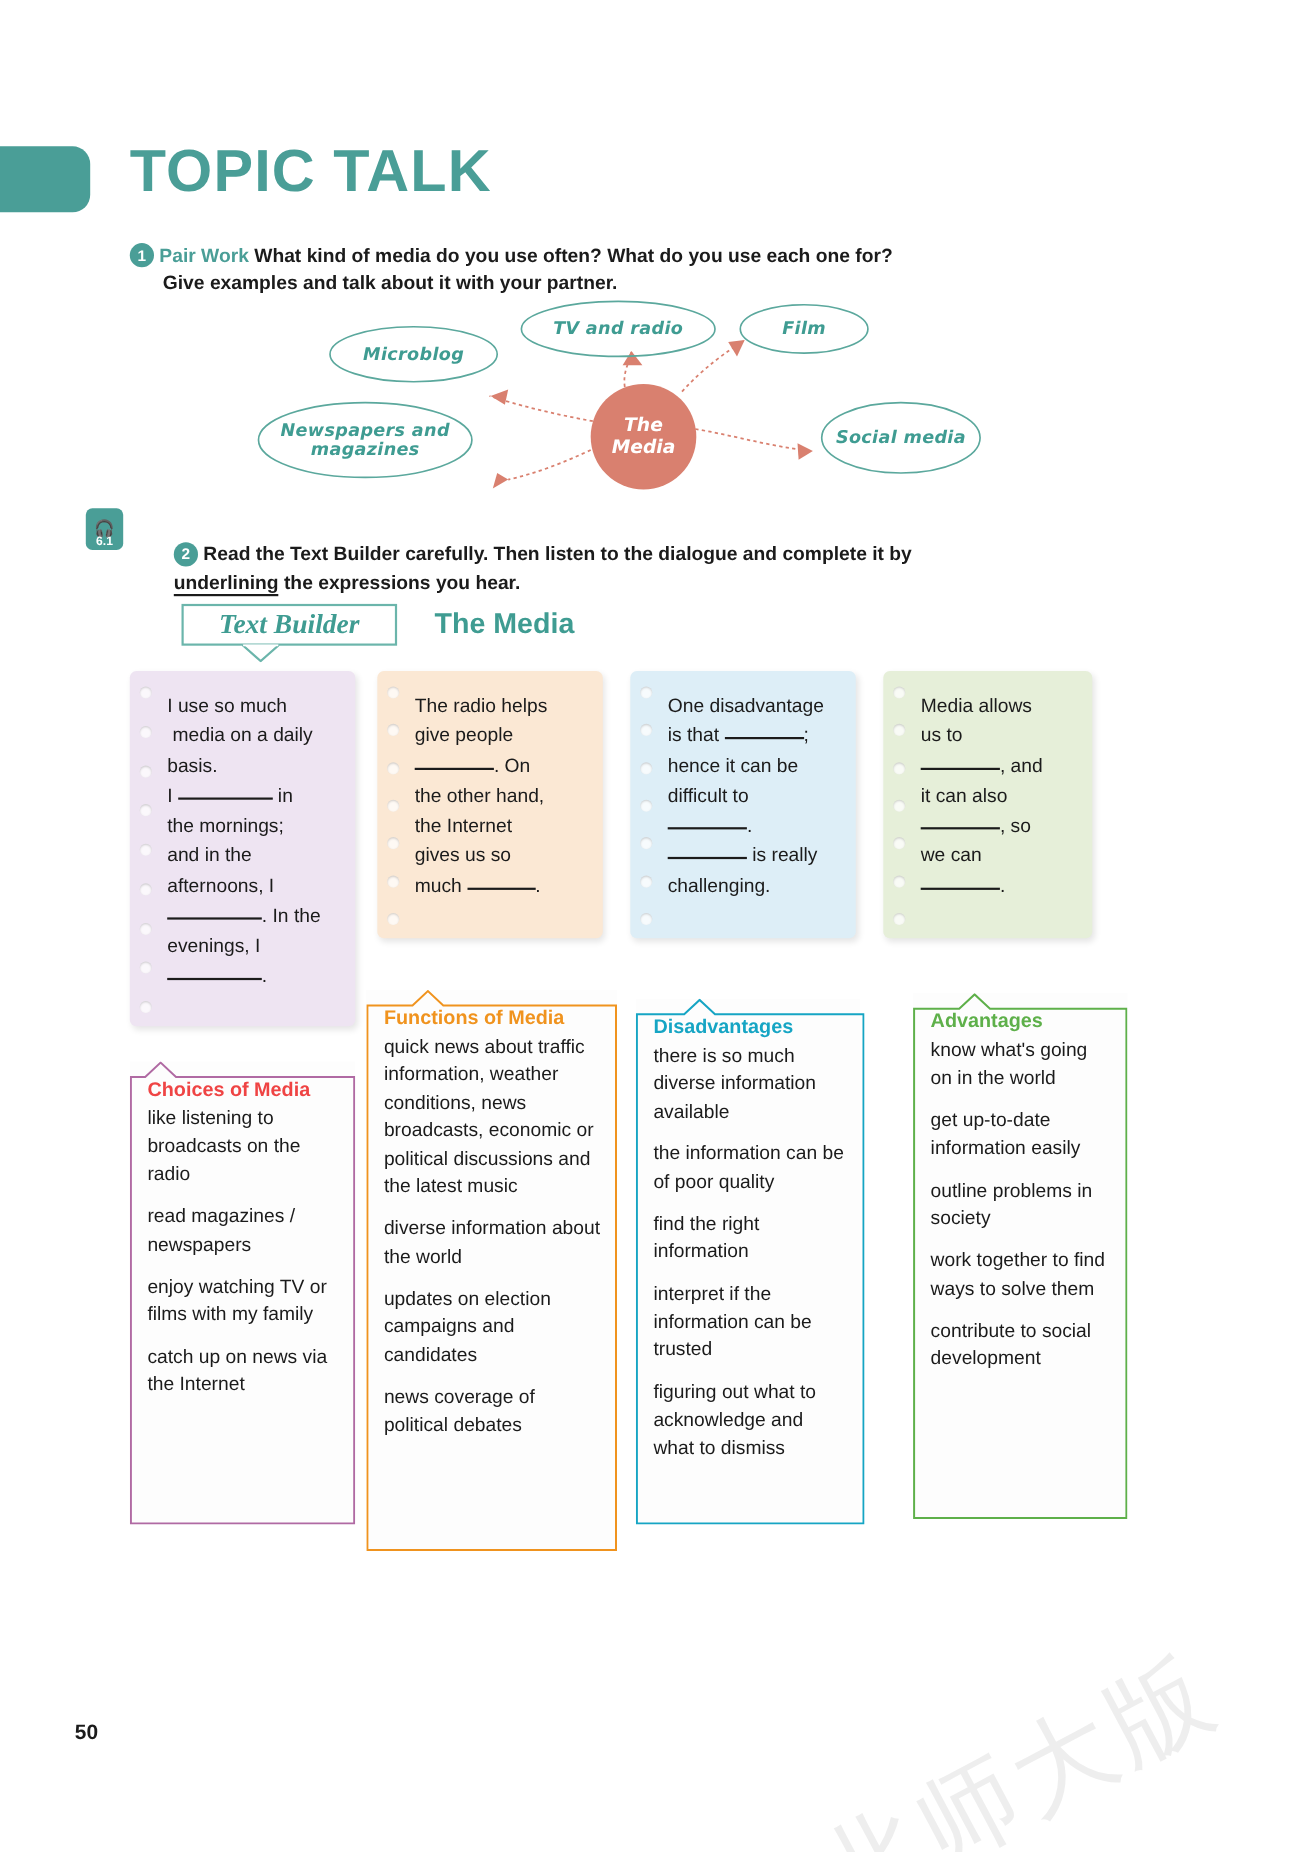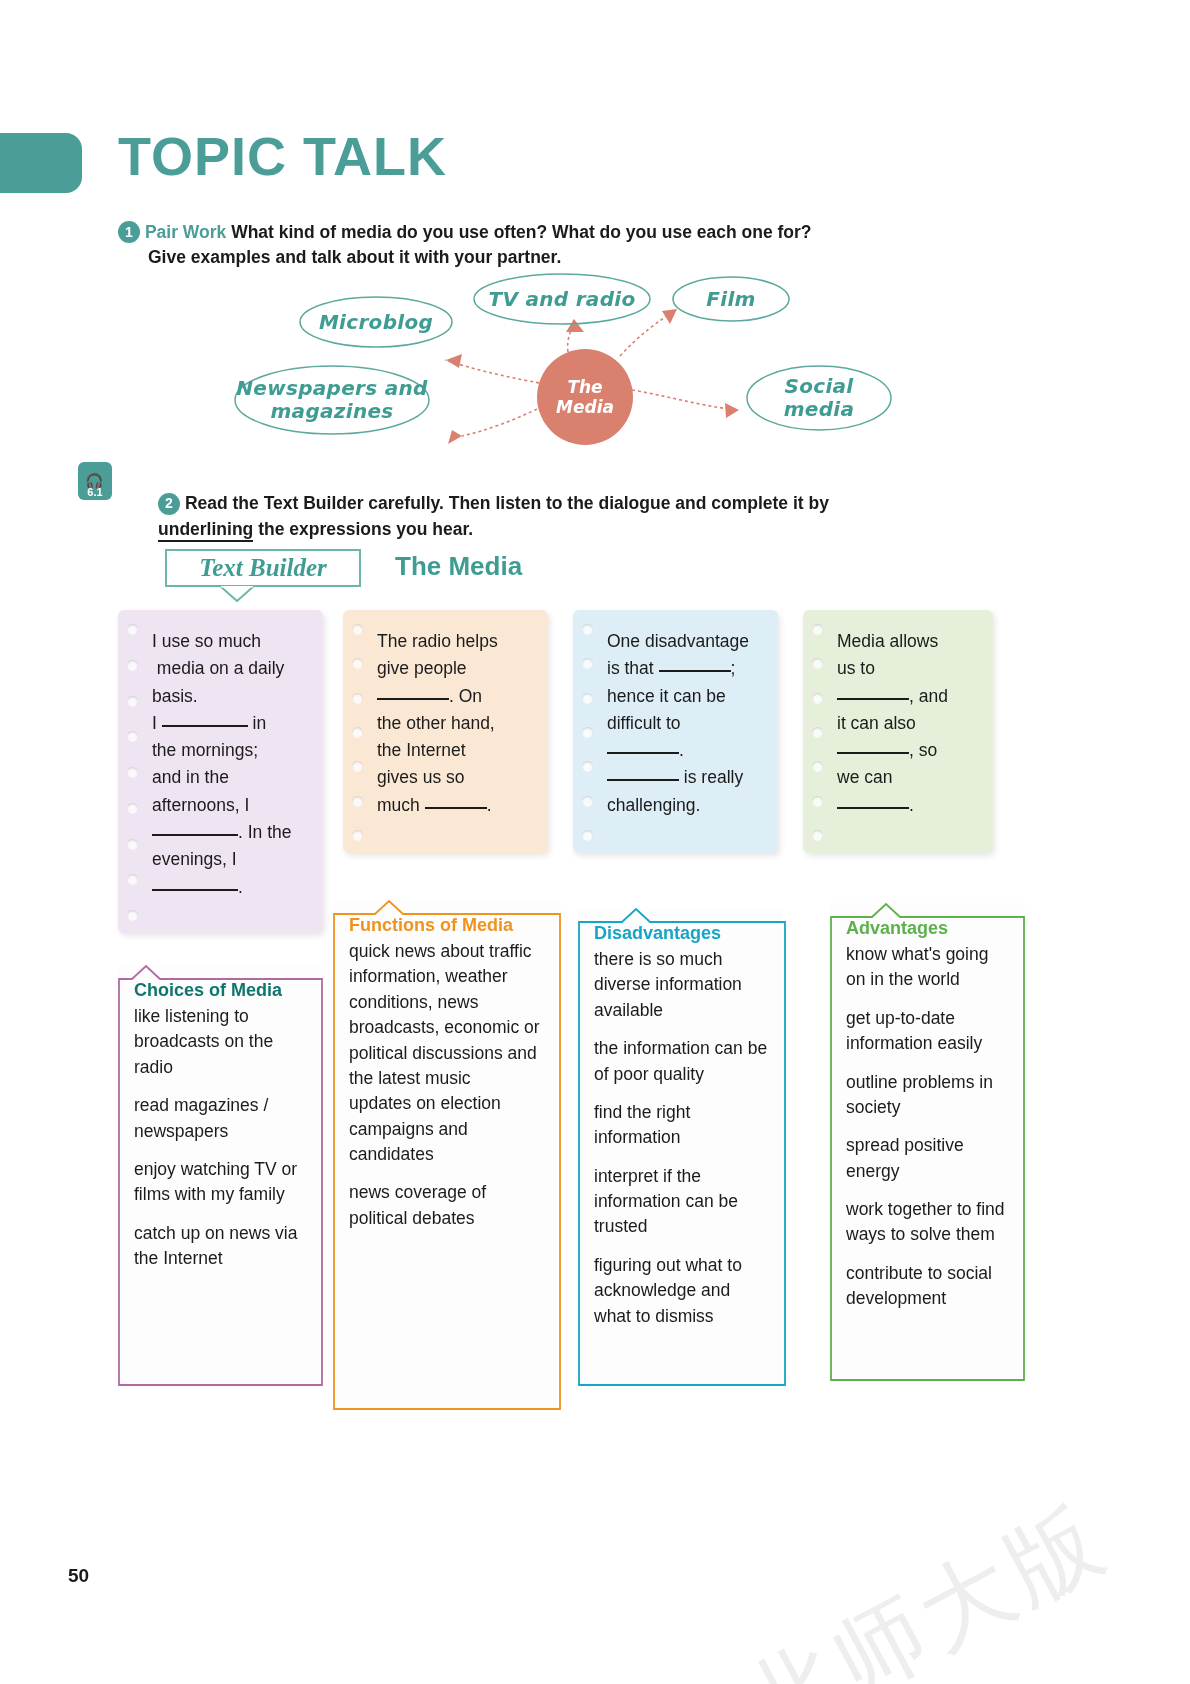--- a/index.html
+++ b/index.html
@@ -57,21 +57,21 @@
   .instr2 .l2{display:block;}
   .ul{border-bottom:2px solid #1b1b1b;padding-bottom:1px;}
 
   
   .mindmap{position:absolute;left:200px;top:272px;width:740px;height:180px;}
   .mm-svg{position:absolute;left:0;top:0;}
   .bubble{
     position:absolute;display:flex;align-items:center;justify-content:center;
     text-align:center;color:#3f9c92;
     font-family:"DejaVu Sans", sans-serif;
-    font-style:italic;font-weight:bold;font-size:20px;line-height:1.15;
+    font-style:italic;font-weight:bold;font-size:16px;line-height:1.15;
     letter-spacing:.3px;
   }
   .center-node{
     position:absolute;left:337px;top:77px;width:96px;height:96px;
     border-radius:50%;background:#d9806f;color:#ffffff;
     display:flex;align-items:center;justify-content:center;text-align:center;
     font-family:"DejaVu Sans", sans-serif;font-style:italic;font-weight:bold;
     font-size:17px;line-height:1.2;
   }
 
@@ -130,21 +130,21 @@
   .obox .svgb{position:absolute;left:0;top:0;pointer-events:none;}
   .obox .inner{position:relative;z-index:2;}
   .obox h4{
     margin:0 0 2px 0;font-size:18px;font-weight:bold;line-height:1.28;
   }
   .obox p{margin:0 0 13px 0;}
   .obox p:last-child{margin-bottom:0;}
   .obox p.tight{margin-bottom:0;}
 
   .obox-1{left:118px;top:965px;width:205px;height:421px;}
-  .obox-1 h4{color:#0f766e;}
+  .obox-1 h4{color:#ef4444;}
   .obox-2{left:333px;top:900px;width:228px;height:510px;}
   .obox-2 h4{color:#f0931e;}
   .obox-3{left:578px;top:908px;width:204px;height:478px;}
   .obox-3 h4{color:#16a5c4;}
   .obox-4{left:830px;top:903px;width:195px;height:478px;}
   .obox-4 h4{color:#5eb04a;}
 
   
   .watermark{
     position:absolute;right:62px;bottom:98px;
@@ -335,20 +335,21 @@
     </div>
   </div>
 
   <div class="obox obox-2">
     <svg class="svgb" width="228" height="510" viewBox="0 0 228 510">
       <path d="M1,14 L42,14 L56,1 L70,14 L227,14 L227,509 L1,509 Z" fill="none" stroke="#f0931e" stroke-width="1.8"></path>
     </svg>
     <div class="inner">
       <h4>Functions of Media</h4>
       <p class="tight">quick news about traffic information, weather conditions, news broadcasts, economic or political discussions and the latest music</p>
+      <p style="margin-top:13px">diverse information about the world</p>
       <p>updates on election campaigns and candidates</p>
       <p>news coverage of political debates</p>
     </div>
   </div>
 
   <div class="obox obox-3">
     <svg class="svgb" width="208" height="478" viewBox="0 0 208 478">
       <path d="M1,14 L44,14 L58,1 L72,14 L207,14 L207,477 L1,477 Z" fill="none" stroke="#16a5c4" stroke-width="1.8"></path>
     </svg>
     <div class="inner">
@@ -363,21 +364,20 @@
 
   <div class="obox obox-4">
     <svg class="svgb" width="195" height="478" viewBox="0 0 195 478">
       <path d="M1,14 L42,14 L56,1 L70,14 L194,14 L194,477 L1,477 Z" fill="none" stroke="#5eb04a" stroke-width="1.8"></path>
     </svg>
     <div class="inner">
       <h4>Advantages</h4>
       <p class="tight">know what's going on in the world</p>
       <p style="margin-top:13px">get up-to-date information easily</p>
       <p>outline problems in society</p>
-      <p>spread positive energy</p>
       <p>work together to find ways to solve them</p>
       <p>contribute to social development</p>
     </div>
   </div>
 
   <div class="watermark">北师大版</div>
   <div class="page-num">50</div>
 
 </div>
 

